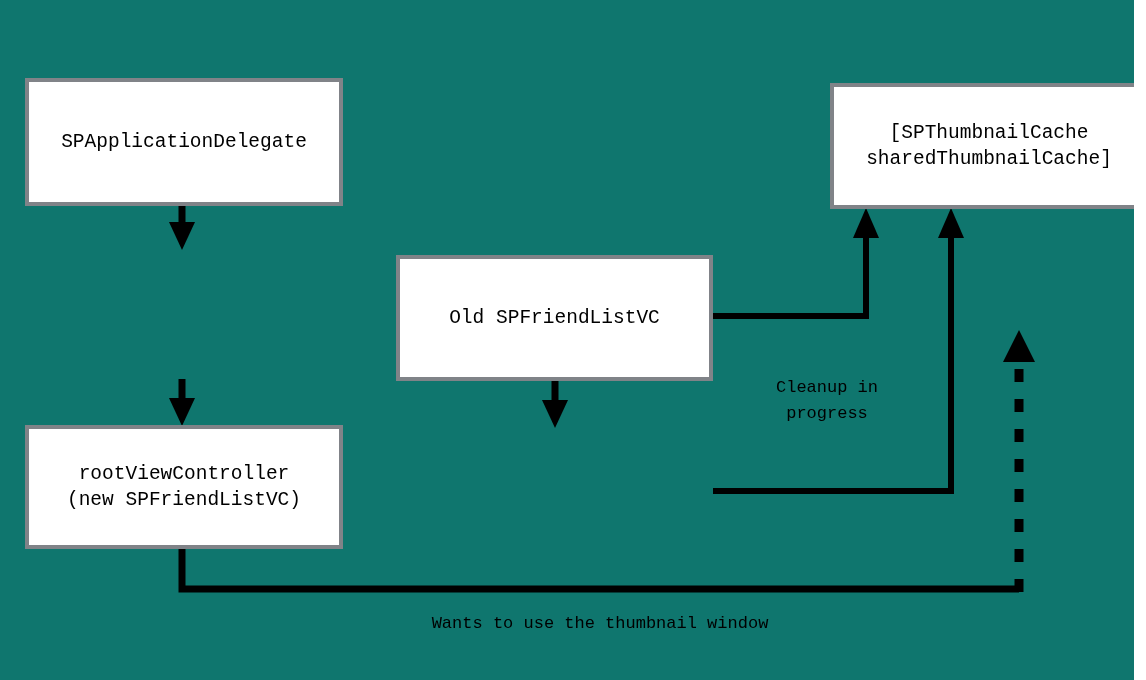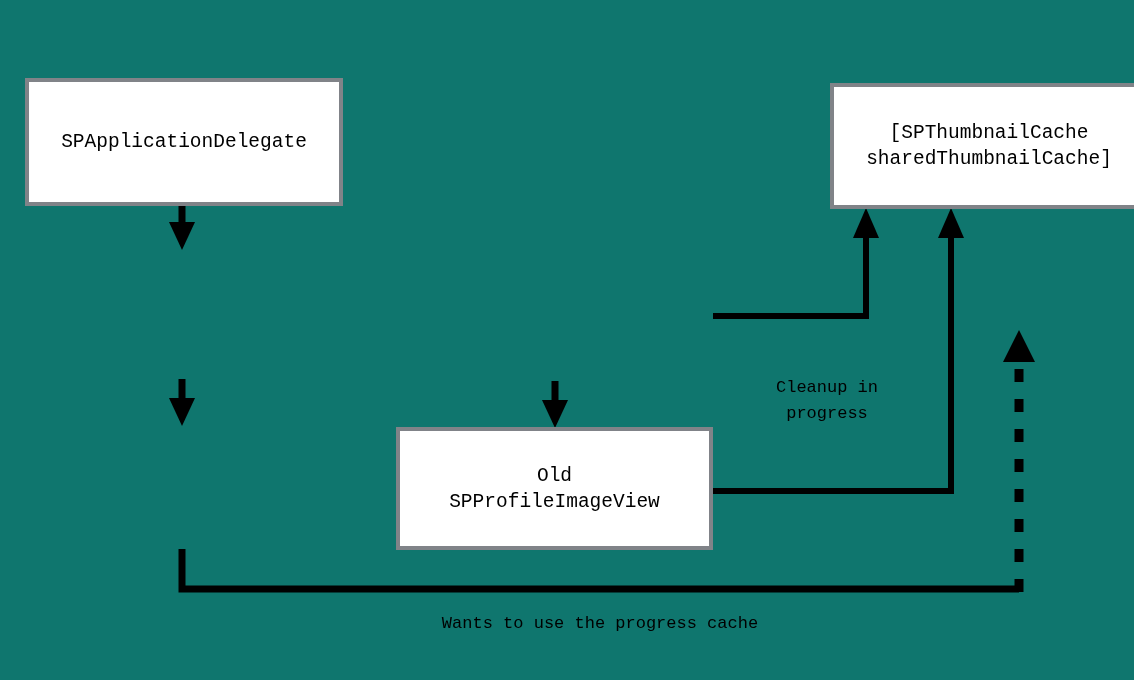--- a/index.html
+++ b/index.html
@@ -89,30 +89,33 @@
       <line x1="1019" y1="592" x2="1019" y2="352" stroke="#000000" stroke-width="9" stroke-dasharray="13 17"></line>
       <polygon points="1019,330 1003,362 1035,362" fill="#000000"></polygon>
     </g>
   </svg>
 
   <div class="node" style="left:25px; top:78px; width:318px; height:128px;">
     <span class="node-label">SPApplicationDelegate</span>
   </div>
 
 
+  <div class="node" style="left:25px; top:425px; width:318px; height:124px;">
+    <span class="node-label">rootViewController
+(new SPFriendListVC)</span>
+  </div>
 
+  <div class="node" style="left:396px; top:255px; width:317px; height:126px;">
+    <span class="node-label">Old SPFriendListVC</span>
+  </div>
 
-  <div class="node" style="left:396px; top:427px; width:317px; height:123px;">
-    <span class="node-label">Old
-SPProfileImageView</span>
-  </div>
 
   <div class="node" style="left:830px; top:83px; width:318px; height:126px;">
     <span class="node-label">[SPThumbnailCache
 sharedThumbnailCache]</span>
   </div>
 
   <div class="edge-label" style="left:727px; top:375px; width:200px;">Cleanup in
 progress</div>
 
-  <div class="edge-label" style="left:385px; top:611px; width:430px;">Wants to use the progress cache</div>
+  <div class="edge-label" style="left:385px; top:611px; width:430px;">Wants to use the thumbnail window</div>
 
 </div>
 
 </body></html>

